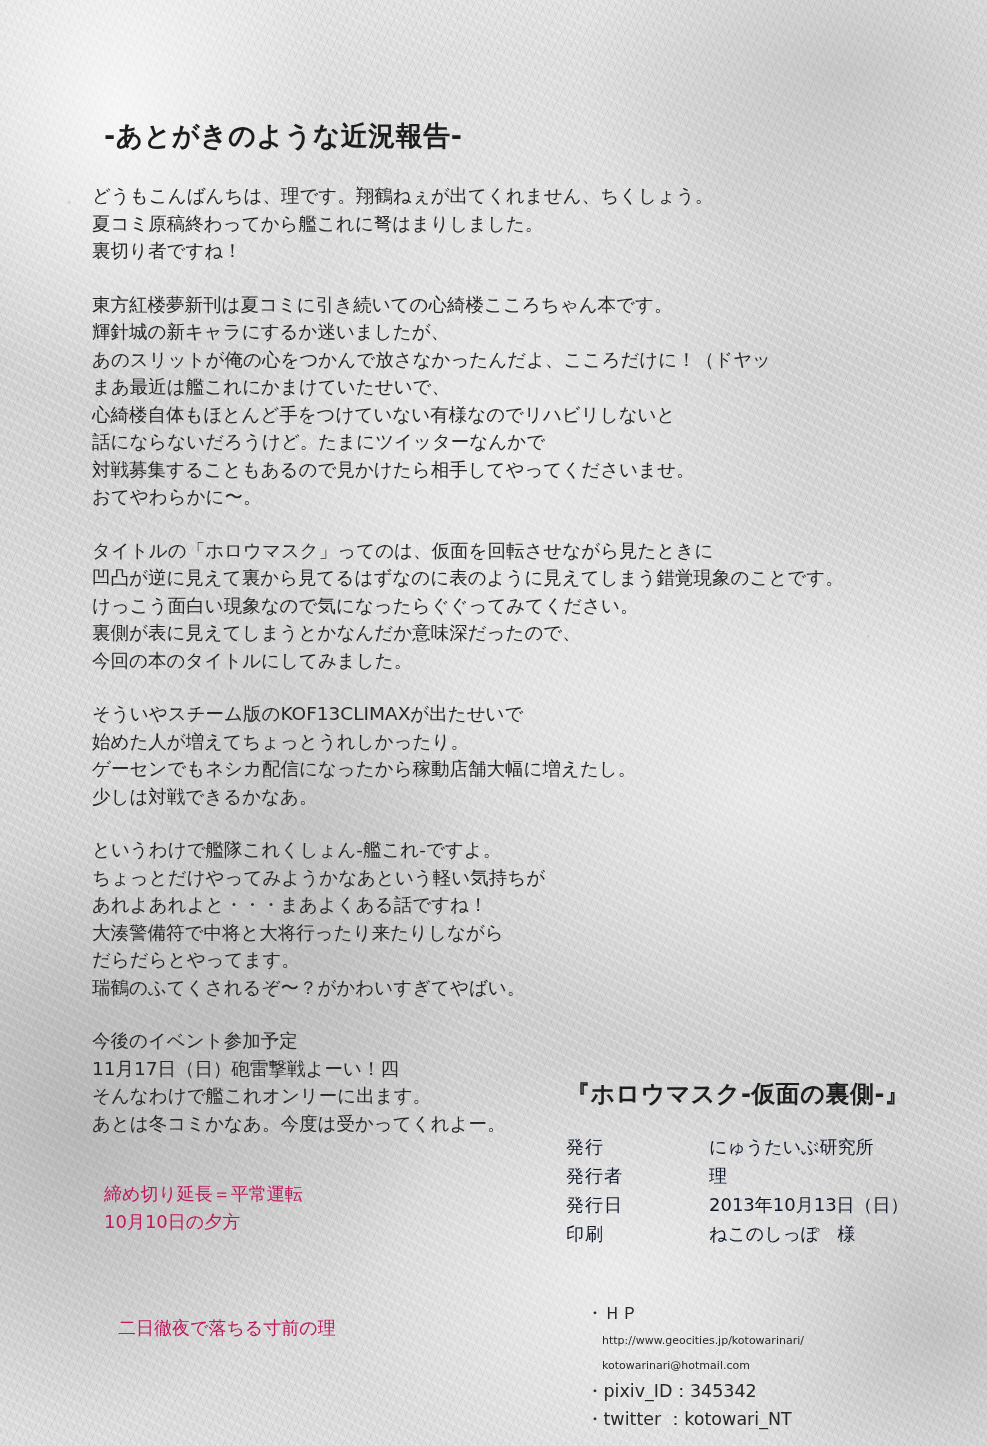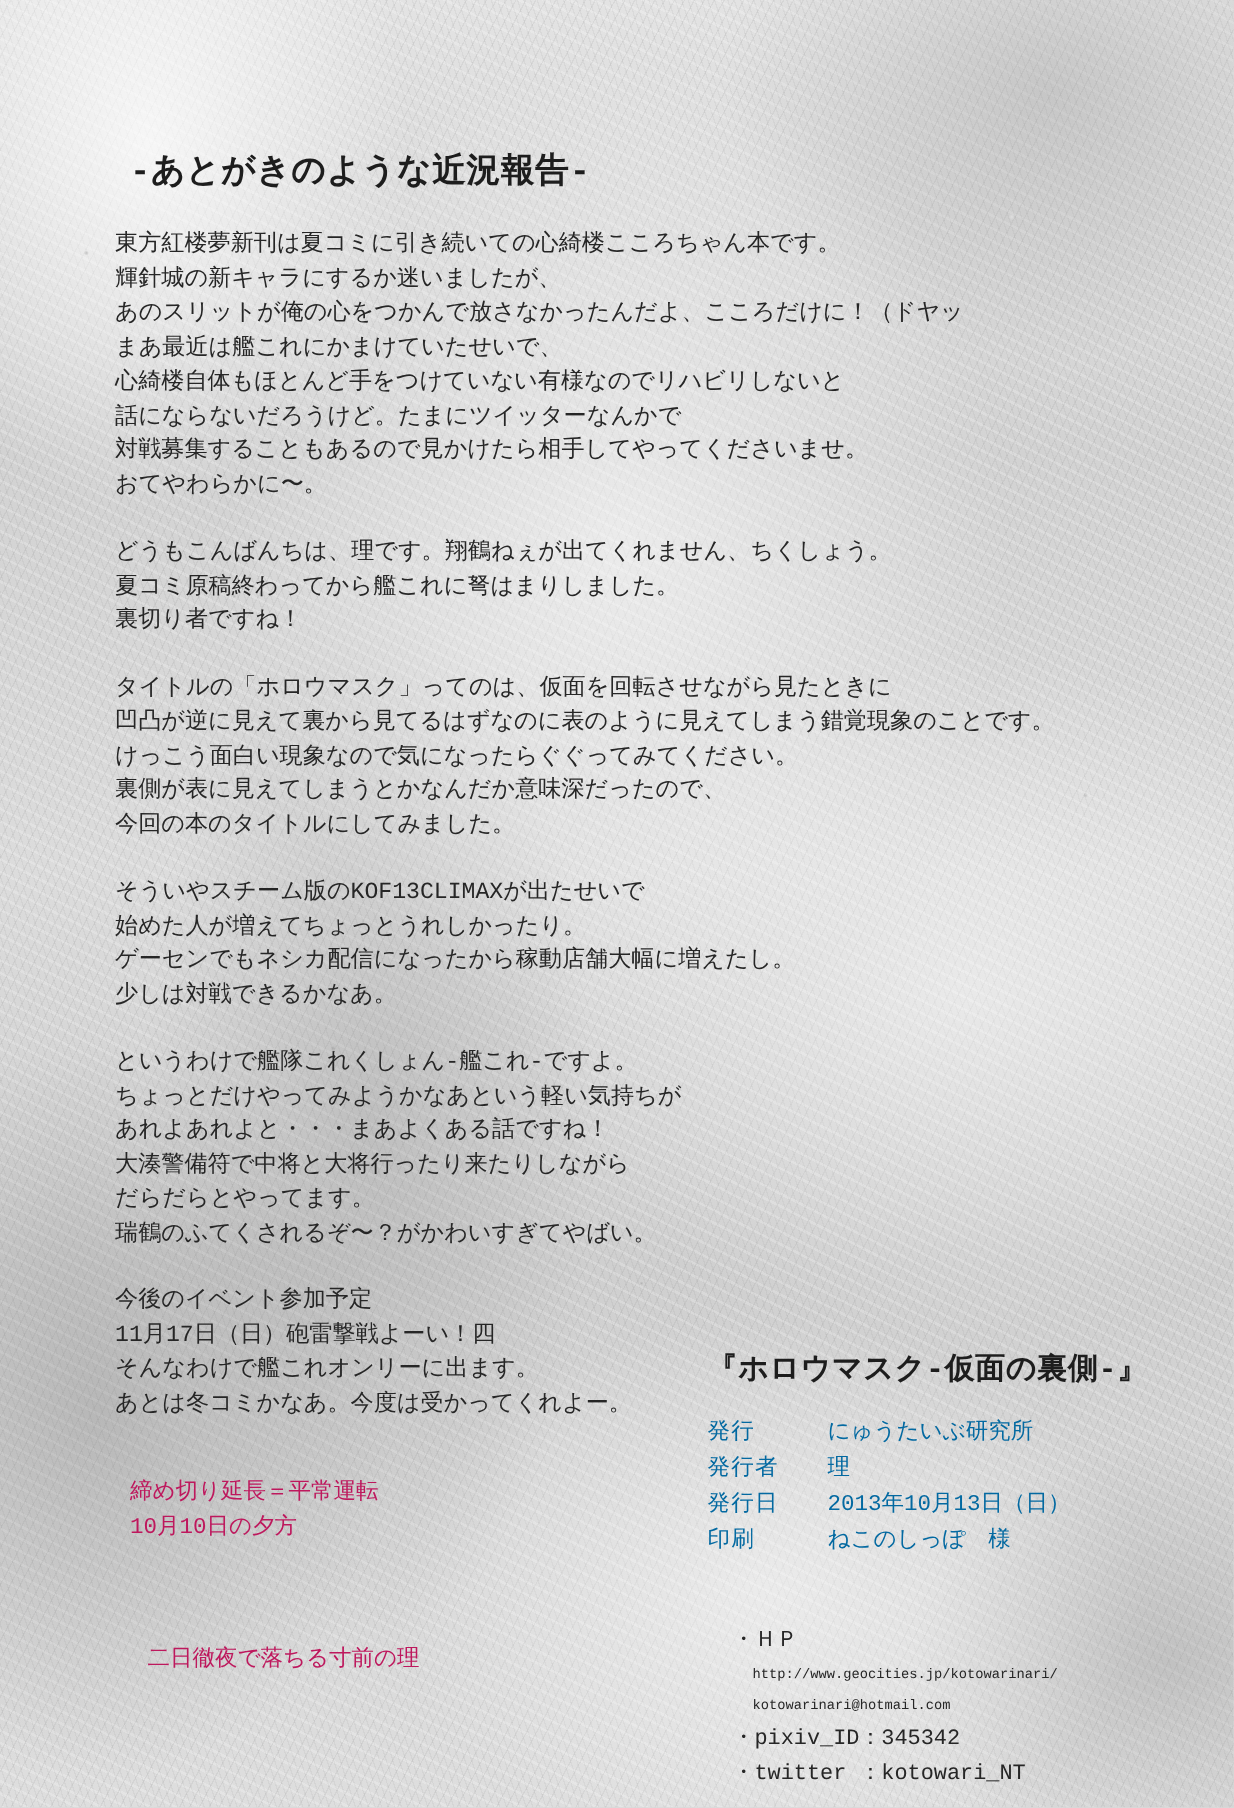--- a/index.html
+++ b/index.html
@@ -51,21 +51,20 @@
       radial-gradient(circle 2.5px at 75% 83%, rgba(90,90,90,0.35), rgba(0,0,0,0) 100%),
       radial-gradient(circle 2px at 13% 91%, rgba(90,90,90,0.4), rgba(0,0,0,0) 100%),
       radial-gradient(circle 1.5px at 96% 68%, rgba(90,90,90,0.4), rgba(0,0,0,0) 100%),
       radial-gradient(circle 2px at 36% 39%, rgba(255,255,255,0.6), rgba(0,0,0,0) 100%),
       radial-gradient(circle 2.5px at 82% 12%, rgba(255,255,255,0.6), rgba(0,0,0,0) 100%),
       radial-gradient(circle 2px at 60% 95%, rgba(255,255,255,0.55), rgba(0,0,0,0) 100%);
   }
   .content {
     position: absolute;
     inset: 0;
-    font-family: Liberation Mono, monospace;
   }
 
   
   .headline {
     position: absolute;
     left: 104px;
     top: 118px;
     font-size: 27px;
     font-weight: bold;
     letter-spacing: 0.5px;
@@ -114,21 +113,22 @@
     font-weight: bold;
     color: #1d1d1d;
     letter-spacing: 0.5px;
     white-space: nowrap;
     margin-bottom: 22px;
   }
   .colo-row {
     display: flex;
     font-size: 18px;
     line-height: 29px;
-    color: #0369a1;
+    color: #0f172a;
+    gap: 47px;
   }
   .colo-label {
     width: 96px;
     flex: 0 0 96px;
     letter-spacing: 1px;
   }
   .colo-value { flex: 1 1 auto; white-space: pre-wrap; }
   .colo-sub {
     padding-left: 96px;
     font-size: 18px;
@@ -157,31 +157,31 @@
 <body>
 
 <div class="paper"></div>
 <div class="speckle"></div>
 
 <div class="content">
 
   <div class="headline">-あとがきのような近況報告-</div>
 
   <div class="body-block">
+    <p class="para">どうもこんばんちは、理です。翔鶴ねぇが出てくれません、ちくしょう。
+夏コミ原稿終わってから艦これに弩はまりしました。
+裏切り者ですね！</p>
     <p class="para">東方紅楼夢新刊は夏コミに引き続いての心綺楼こころちゃん本です。
 輝針城の新キャラにするか迷いましたが、
 あのスリットが俺の心をつかんで放さなかったんだよ、こころだけに！（ドヤッ
 まあ最近は艦これにかまけていたせいで、
 心綺楼自体もほとんど手をつけていない有様なのでリハビリしないと
 話にならないだろうけど。たまにツイッターなんかで
 対戦募集することもあるので見かけたら相手してやってくださいませ。
 おてやわらかに〜。</p>
-    <p class="para">どうもこんばんちは、理です。翔鶴ねぇが出てくれません、ちくしょう。
-夏コミ原稿終わってから艦これに弩はまりしました。
-裏切り者ですね！</p>
     <p class="para gap-big">タイトルの「ホロウマスク」ってのは、仮面を回転させながら見たときに
 凹凸が逆に見えて裏から見てるはずなのに表のように見えてしまう錯覚現象のことです。
 けっこう面白い現象なので気になったらぐぐってみてください。
 裏側が表に見えてしまうとかなんだか意味深だったので、
 今回の本のタイトルにしてみました。</p>
     <p class="para">そういやスチーム版のKOF13CLIMAXが出たせいで
 始めた人が増えてちょっとうれしかったり。
 ゲーセンでもネシカ配信になったから稼動店舗大幅に増えたし。
 少しは対戦できるかなあ。</p>
     <p class="para">というわけで艦隊これくしょん-艦これ-ですよ。

